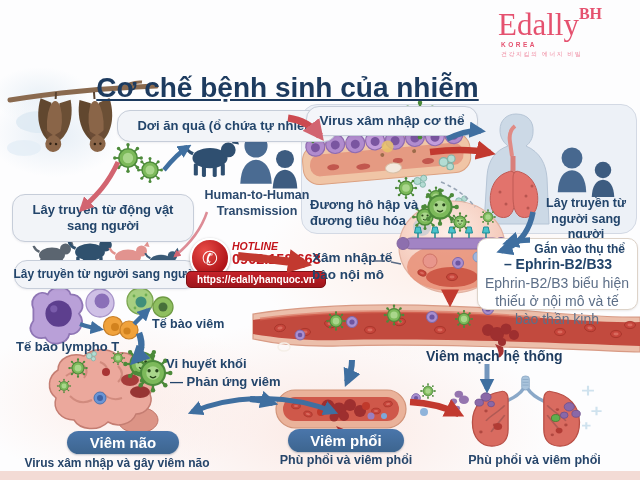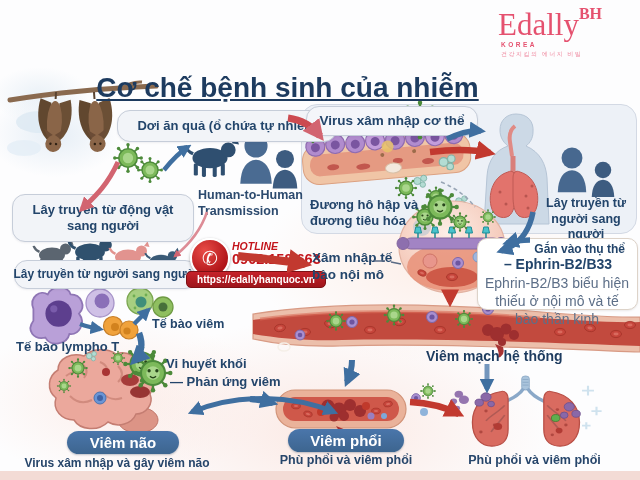--- a/index.html
+++ b/index.html
@@ -401,21 +401,21 @@
       <span style="font-size:31px;">Edally</span><span style="font-size:16px;font-weight:bold;vertical-align:16px;">BH</span>
     </div>
     <div style="font-size:6.5px;letter-spacing:2.5px;color:#e5516f;margin:1px 0 2px 3px;font-weight:bold;">KOREA</div>
     <div style="font-size:6px;letter-spacing:1.5px;color:#ef8aa0;margin-left:3px;">건강지킴의 에너지 비밀</div>
   </div>
 
   <div class="abs lbl" style="left:95px;top:70px;width:385px;text-align:center;font-size:28px;color:#1d3b5f;z-index:2;text-decoration:underline;">Cơ chế bệnh sinh của nhiễm virus Nipah</div>
 
   <div class="abs box" style="left:117px;top:110px;width:218px;height:30px;font-size:13px;">Dơi ăn quả (ổ chứa tự nhiên)</div>
 
-  <div class="abs lbl" style="left:198px;top:188px;width:118px;font-size:12.5px;color:#2c4a6e;">Human-to-Human Transmission</div>
+  <div class="abs lbl" style="left:198px;top:188px;width:118px;text-align:center;font-size:12.5px;color:#2c4a6e;">Human-to-Human Transmission</div>
 
   <div class="abs box" style="left:12px;top:194px;width:152px;height:46px;font-size:13px;padding:0 14px;">Lây truyền từ động vật sang người</div>
 
   <div class="abs box" style="left:14px;top:260px;width:182px;height:27px;font-size:12px;white-space:nowrap;">Lây truyền từ người sang người</div>
 
   <div class="abs" style="left:190px;top:238px;width:36px;height:36px;border-radius:50%;z-index:2;
        background:radial-gradient(circle at 35% 30%,#e84b46,#b01418 72%);border:2px solid #fff;
        box-shadow:0 1px 3px rgba(0,0,0,.35);display:flex;align-items:center;justify-content:center;">
     <span style="color:#fff;font-size:19px;transform:rotate(-8deg);">✆</span>
   </div>

